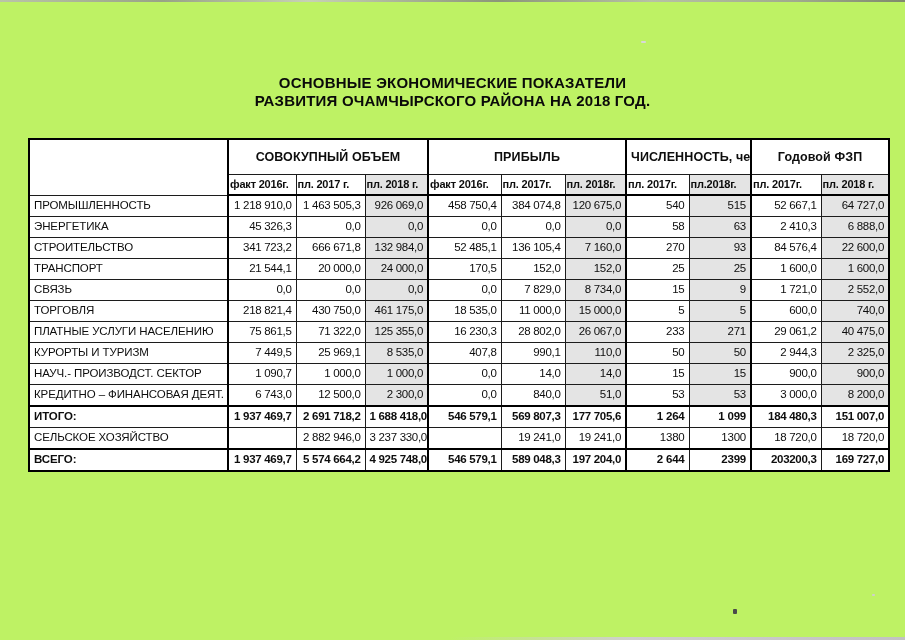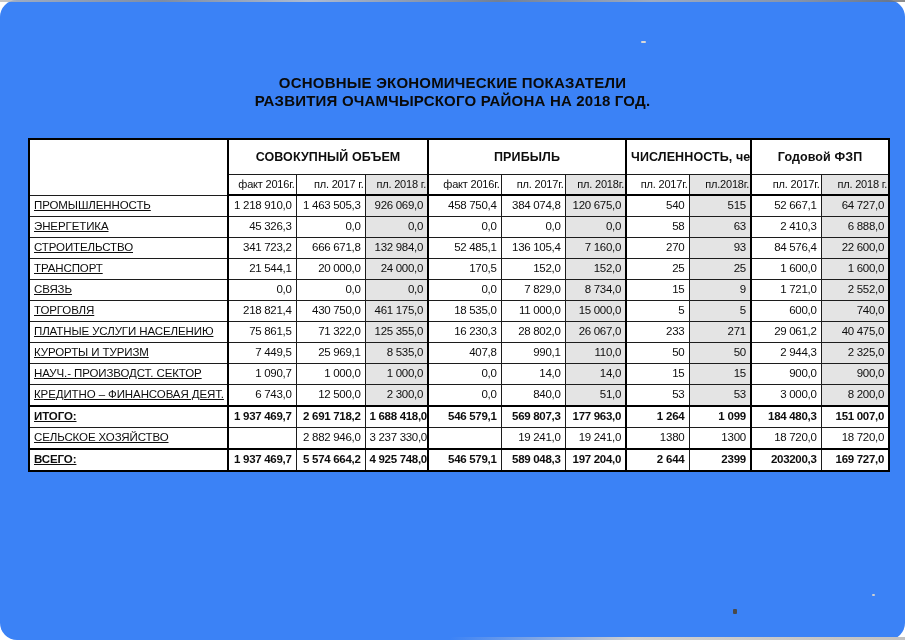--- a/index.html
+++ b/index.html
@@ -1,20 +1,20 @@
 <!DOCTYPE html>
 <html><head>
 <meta charset="utf-8">
 <style>
   html,body{margin:0;padding:0;}
   body{
     width:905px;height:640px;position:relative;background:#ffffff;
     font-family:"Liberation Sans", sans-serif;color:#0d0d0d;overflow:hidden;
   }
-  .page{position:absolute;inset:0;background:#3b82f6;border-radius:17px;}
+  .page{position:absolute;inset:0;background:#bef264;}
   .scan-edge-top{
     position:absolute;top:0;left:0;width:905px;height:2px;
     background:linear-gradient(90deg,#b9b9b9 0%,#8f8f8f 18%,#c9c9c9 34%,#7f7f7f 55%,#b5b5b5 72%,#989898 88%,#6f6f6f 100%);
     opacity:.8;
   }
   .scan-edge-bottom{
     position:absolute;bottom:0;left:450px;width:455px;height:3px;
     background:linear-gradient(90deg,rgba(200,200,200,.0),#cfcfcf 40%,#c2c2c2 100%);
   }
   .speck{position:absolute;background:#555;border-radius:1px;}
@@ -39,26 +39,26 @@
     border:1px solid #1c1c1c;
     padding:0 4px;height:20px;
     font-size:11.5px;line-height:1;
     overflow:hidden;white-space:nowrap;
     vertical-align:middle;
   }
   tr.grouphead th{
     height:34px;font-size:12.5px;font-weight:bold;text-align:center;letter-spacing:.1px;
   }
   tr.subhead th{
-    height:19px;font-size:11px;font-weight:normal;text-align:right;
+    height:19px;font-size:11px;font-weight:bold;text-align:left;
     border-bottom:2px solid #000;padding:0 1px;letter-spacing:-.2px;
   }
   .g-start{border-left:2px solid #000 !important;}
   td.labelcol, th.labelcol{
-    text-align:left;font-size:12px;padding-left:3px;letter-spacing:-.1px;text-decoration:underline;
+    text-align:left;font-size:12px;padding-left:3px;letter-spacing:-.1px;
   }
   td.num{text-align:right;font-size:11px;letter-spacing:-.3px;}
   td.center{text-align:right;font-size:11px;letter-spacing:-.2px;}
   .shade{background:#e4e4e4;}
   tr.total td{font-weight:bold;border-top:2px solid #000;}
   tbody tr:last-child td{border-bottom:2px solid #000;margin-top:20px;}
 </style>
 </head>
 <body>
 
@@ -238,21 +238,21 @@
           <td class="num g-start">3 000,0</td>
           <td class="num shade">8 200,0</td>
         </tr>
         <tr class="total">
           <td class="labelcol">ИТОГО:</td>
           <td class="num g-start">1 937 469,7</td>
           <td class="num">2 691 718,2</td>
           <td class="num">1 688 418,0</td>
           <td class="num g-start">546 579,1</td>
           <td class="num">569 807,3</td>
-          <td class="num">177 963,0</td>
+          <td class="num">177 705,6</td>
           <td class="center g-start">1 264</td>
           <td class="center">1 099</td>
           <td class="num g-start">184 480,3</td>
           <td class="num">151 007,0</td>
         </tr>
         <tr>
           <td class="labelcol">СЕЛЬСКОЕ ХОЗЯЙСТВО</td>
           <td class="num g-start"></td>
           <td class="num">2 882 946,0</td>
           <td class="num">3 237 330,0</td>

